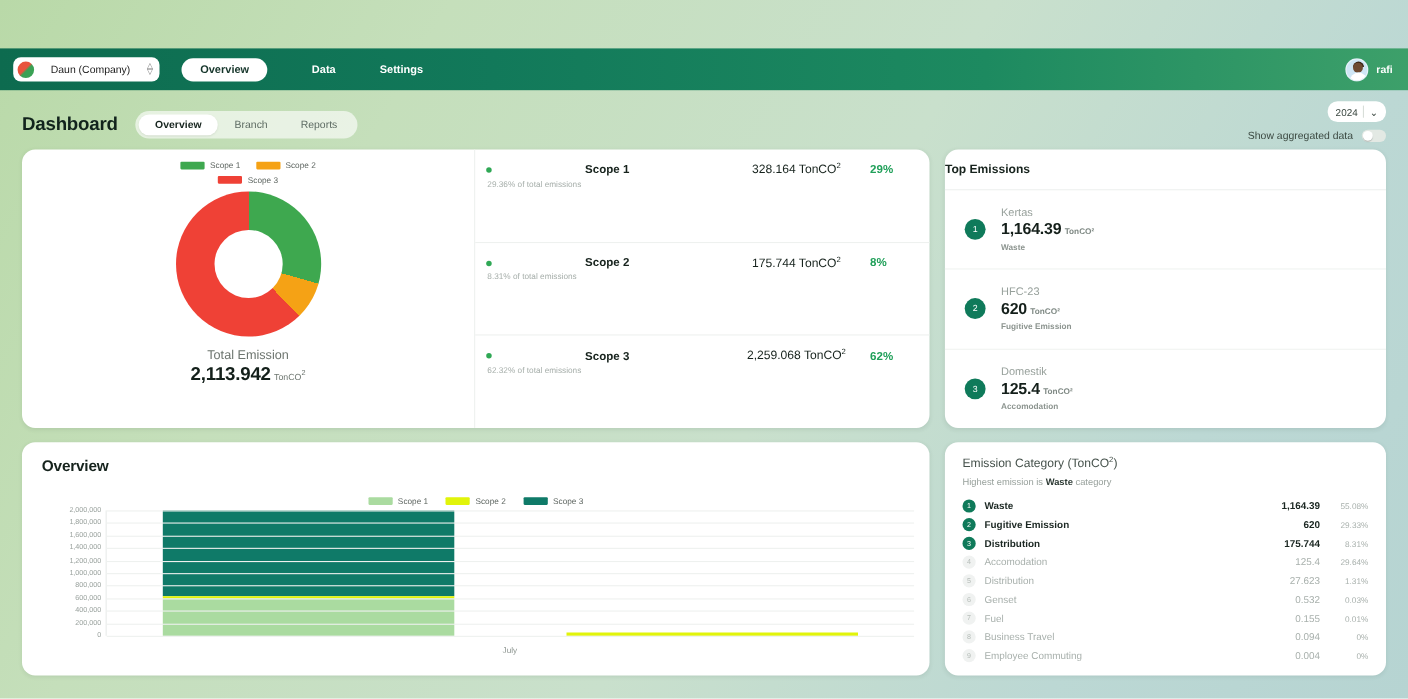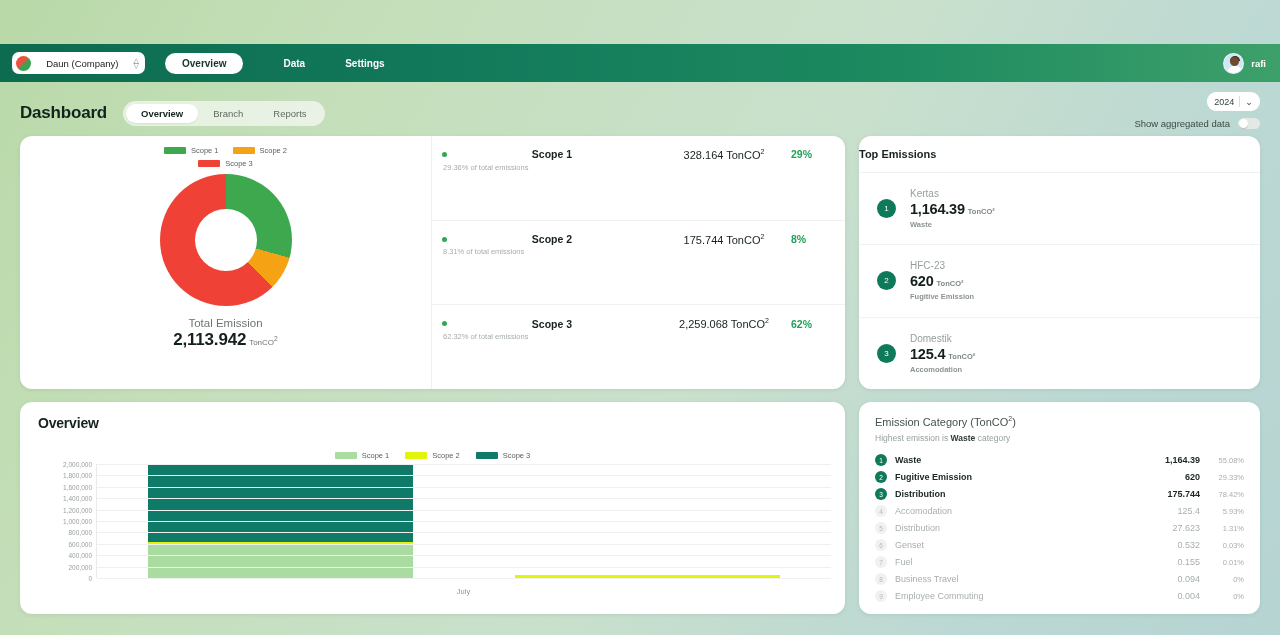--- a/index.html
+++ b/index.html
@@ -411,27 +411,27 @@
         <div class="ec-row">
           <span class="ec-rank">2</span>
           <span class="ec-name">Fugitive Emission</span>
           <span class="ec-val">620</span>
           <span class="ec-pct">29.33%</span>
         </div>
         <div class="ec-row">
           <span class="ec-rank">3</span>
           <span class="ec-name">Distribution</span>
           <span class="ec-val">175.744</span>
-          <span class="ec-pct">78.42%</span>
+          <span class="ec-pct">8.31%</span>
         </div>
         <div class="ec-row dim">
           <span class="ec-rank">4</span>
           <span class="ec-name">Accomodation</span>
           <span class="ec-val">125.4</span>
-          <span class="ec-pct">5.93%</span>
+          <span class="ec-pct">29.64%</span>
         </div>
         <div class="ec-row dim">
           <span class="ec-rank">5</span>
           <span class="ec-name">Distribution</span>
           <span class="ec-val">27.623</span>
           <span class="ec-pct">1.31%</span>
         </div>
         <div class="ec-row dim">
           <span class="ec-rank">6</span>
           <span class="ec-name">Genset</span>

